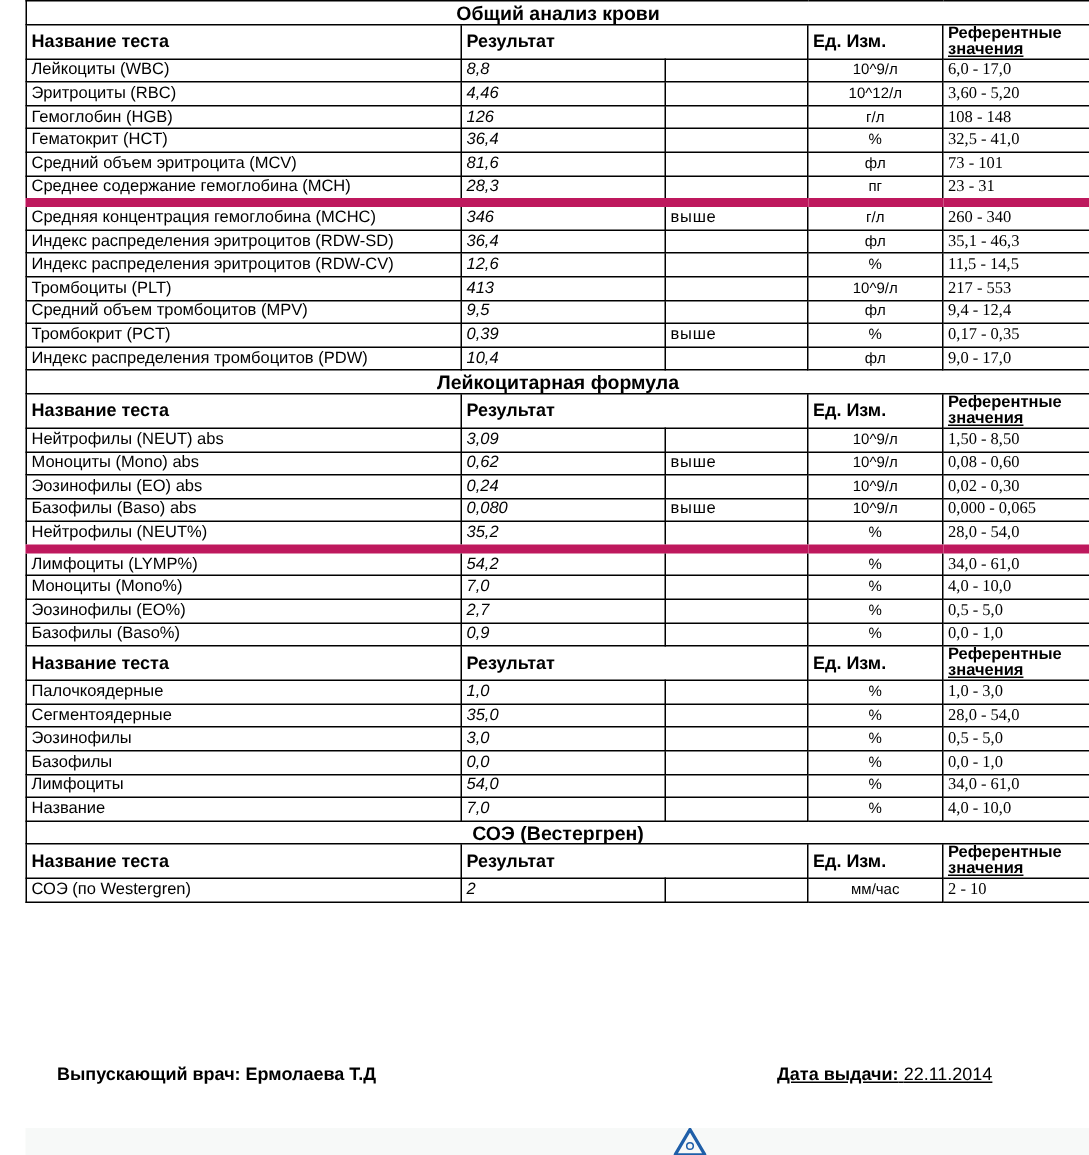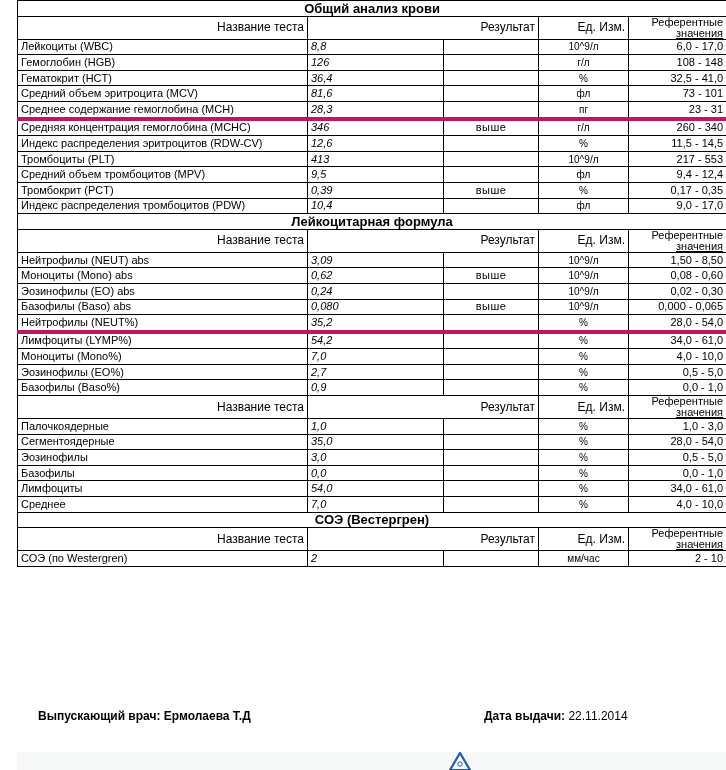--- a/index.html
+++ b/index.html
@@ -8,32 +8,32 @@
     table.lab { position: absolute; left: 17px; width: 709px; border-collapse: collapse;
                 table-layout: fixed; font-size: 11px; }
     table.lab td, table.lab th { border: 1px solid #000; padding: 0 3px; height: 14.6px;
                 line-height: 13px; white-space: nowrap; overflow: hidden; }
     table.lab col.c-name { width: 290px; }
     table.lab col.c-val { width: 136px; }
     table.lab col.c-flag { width: 95px; }
     table.lab col.c-unit { width: 90px; }
     table.lab col.c-ref { width: 98px; }
     .sec-title td { font-weight: bold; font-size: 13px; text-align: center; height: 16px; border-bottom: 1px solid #000; }
-    .hdr th { font-weight: normal; font-size: 12px; text-align: right; height: 26px; }
+    .hdr th { font-weight: bold; font-size: 12px; text-align: left; height: 26px; }
     .hdr th.ref { font-size: 11px; line-height: 11px; }
     .hdr th.ref span.u { text-decoration: underline; }
     td.name { text-align: left; }
     td.val { text-align: left; padding-left: 55px; font-style: italic; }
-    td.flag { text-align: center; letter-spacing: 0.5px; }
+    td.flag { letter-spacing: 0.5px; }
     td.unit { text-align: center; font-size: 10px; }
-    td.ref { text-align: right; }
-    tr.thick td { border-top: 4px solid #be185d; }
+    td.ref { text-align: left; font-family: Liberation Serif, serif; }
+    tr.thick td { border-top: 6px solid #be185d; }
     .footer { position: absolute; top: 709px; left: 20px; width: 706px; font-size: 12px; }
     .doctor { position: absolute; left: 18px; font-weight: bold; }
-    .issued { position: absolute; left: 464px; }
+    .issued { position: absolute; left: 498px; text-decoration: underline; }
     .issued .lbl { font-weight: bold; }
     .banner { position: absolute; top: 752px; left: 17px; width: 709px; height: 18px; background: #f7f9f8; }
     .logo { position: absolute; top: 752px; left: 449px; width: 22px; height: 18px; }
   </style>
 </head>
 <body>
 
 <table class="lab" id="lab-table" style="top:0px;">
   <colgroup>
     <col class="c-name">
@@ -53,20 +53,27 @@
         <th class="ref"><span>Референтные</span><br><span class="u">значения</span></th>
       </tr>
       <tr class="">
         <td class="name">Лейкоциты (WBC)</td>
         <td class="val">8,8</td>
         <td class="flag"></td>
         <td class="unit">10^9/л</td>
         <td class="ref">6,0 - 17,0</td>
       </tr>
       <tr class="">
+        <td class="name">Эритроциты (RBC)</td>
+        <td class="val">4,46</td>
+        <td class="flag"></td>
+        <td class="unit">10^12/л</td>
+        <td class="ref">3,60 - 5,20</td>
+      </tr>
+      <tr class="">
         <td class="name">Гемоглобин (HGB)</td>
         <td class="val">126</td>
         <td class="flag"></td>
         <td class="unit">г/л</td>
         <td class="ref">108 - 148</td>
       </tr>
       <tr class="">
         <td class="name">Гематокрит (HCT)</td>
         <td class="val">36,4</td>
         <td class="flag"></td>
@@ -88,20 +95,27 @@
         <td class="ref">23 - 31</td>
       </tr>
       <tr class="thick">
         <td class="name">Средняя концентрация гемоглобина (MCHC)</td>
         <td class="val">346</td>
         <td class="flag">выше</td>
         <td class="unit">г/л</td>
         <td class="ref">260 - 340</td>
       </tr>
       <tr class="">
+        <td class="name">Индекс распределения эритроцитов (RDW-SD)</td>
+        <td class="val">36,4</td>
+        <td class="flag"></td>
+        <td class="unit">фл</td>
+        <td class="ref">35,1 - 46,3</td>
+      </tr>
+      <tr class="">
         <td class="name">Индекс распределения эритроцитов (RDW-CV)</td>
         <td class="val">12,6</td>
         <td class="flag"></td>
         <td class="unit">%</td>
         <td class="ref">11,5 - 14,5</td>
       </tr>
       <tr class="">
         <td class="name">Тромбоциты (PLT)</td>
         <td class="val">413</td>
         <td class="flag"></td>
@@ -236,21 +250,21 @@
         <td class="ref">0,0 - 1,0</td>
       </tr>
       <tr class="">
         <td class="name">Лимфоциты</td>
         <td class="val">54,0</td>
         <td class="flag"></td>
         <td class="unit">%</td>
         <td class="ref">34,0 - 61,0</td>
       </tr>
       <tr class="">
-        <td class="name">Среднее</td>
+        <td class="name">Название</td>
         <td class="val">7,0</td>
         <td class="flag"></td>
         <td class="unit">%</td>
         <td class="ref">4,0 - 10,0</td>
       </tr>
       <tr class="sec-title">
         <td colspan="5">СОЭ (Вестергрен)</td>
       </tr>
       <tr class="hdr">
         <th>Название теста</th>

